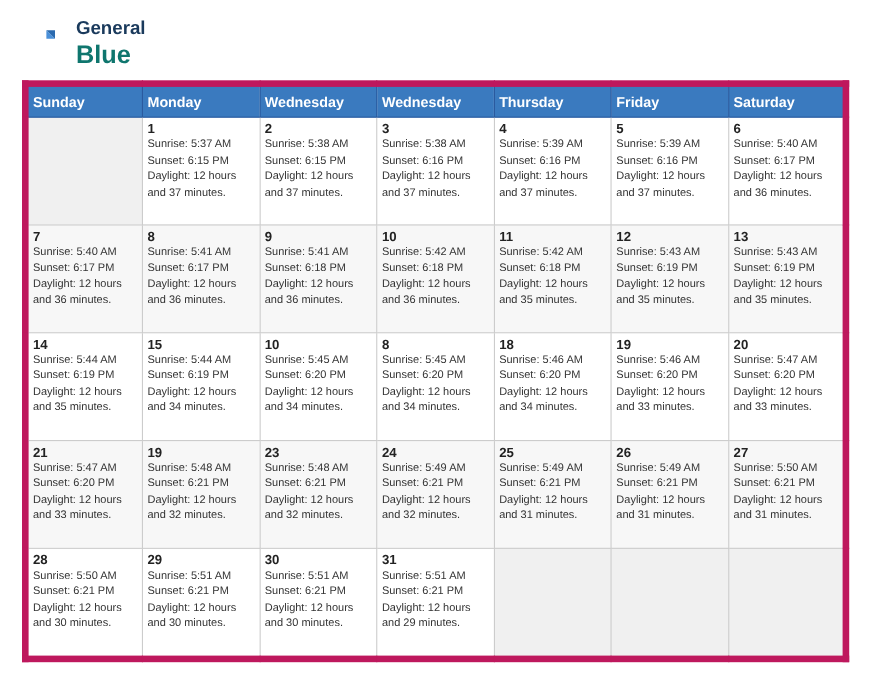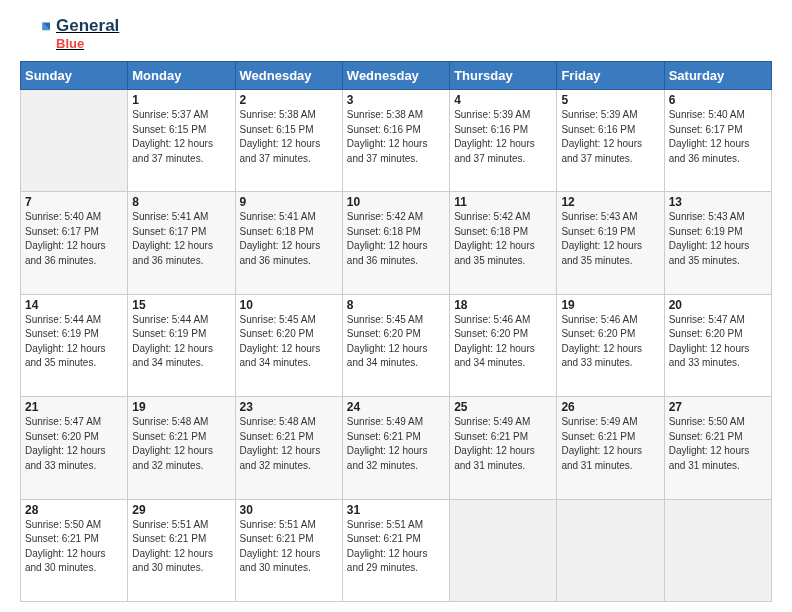--- a/index.html
+++ b/index.html
@@ -38,21 +38,21 @@
     .month-title {
       font-size: 36px;
       color: #1a3a5c;
       font-weight: normal;
     }
     .location {
       font-size: 15px;
       color: #555;
     }
     .calendar {
-      border: 1px solid #be185d;
+      border: 6px solid #be185d;
       border-collapse: collapse;
       width: 100%;
       flex: 1;
       table-layout: fixed;
     }
     .calendar th {
       background: #3a7abf;
       color: #fff;
       font-size: 13px;
       font-weight: bold;
@@ -92,23 +92,23 @@
 
 <div class="page">
   <div class="header">
     <div class="logo-container">
       <div>
         <svg class="logo-icon" viewBox="0 0 50 50">
           <polygon points="36,8 50,22 36,22" fill="#4a90d9"></polygon>
           <polygon points="36,8 50,22 50,8" fill="#2a6aaf"></polygon>
         </svg>
       </div>
-      <div style="margin-left:6px;text-decoration:underline;">
+      <div style="margin-left:19px;">
         <div style="font-size:17px;font-weight:bold;color:#1a3a5c;">General</div>
-        <div style="font-size:13px;font-weight:bold;color:#ef4444;">Blue</div>
+        <div style="font-size:23px;font-weight:bold;color:#0f766e;">Blue</div>
       </div>
     </div>
     <div class="title-section">
       <div class="month-title"></div>
       <div class="location"></div>
     </div>
   </div>
 
   <table class="calendar">
     <thead>

